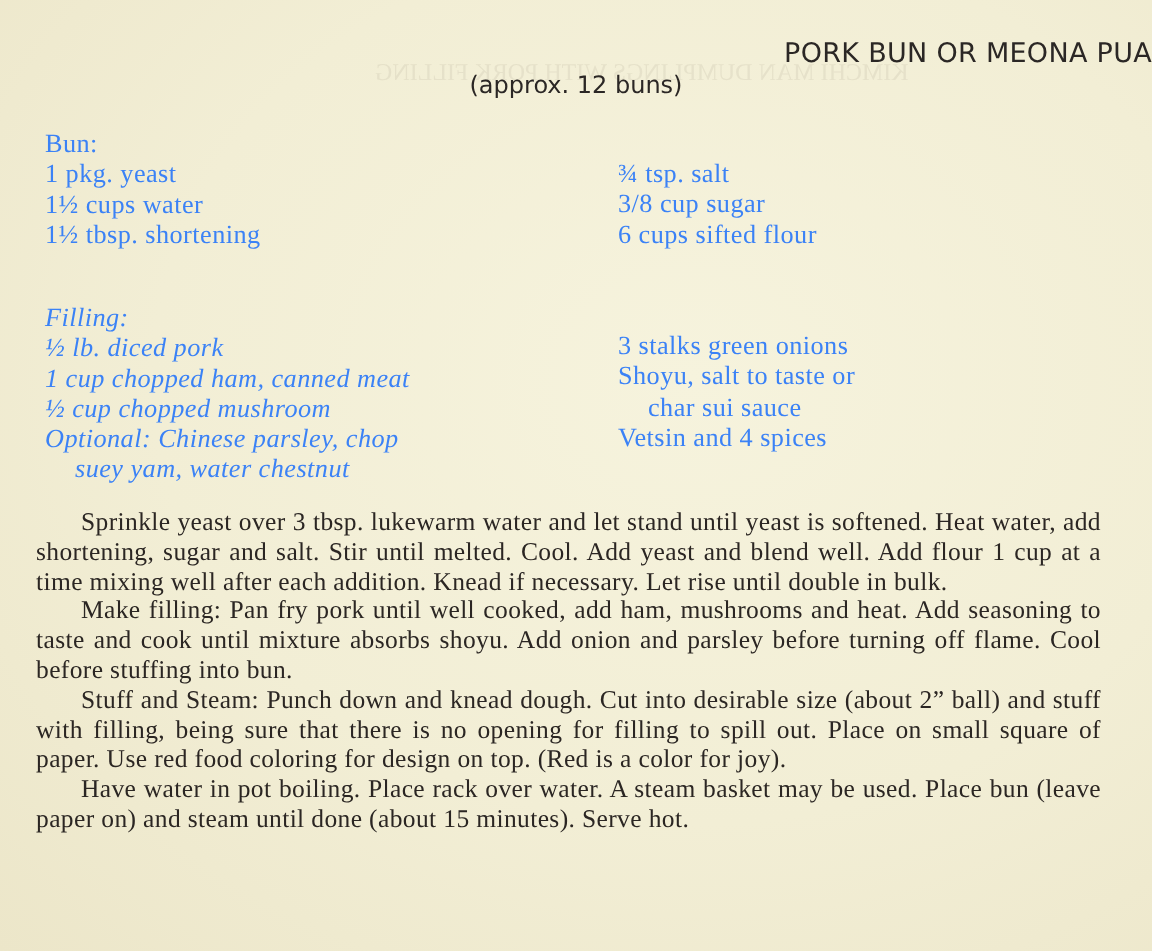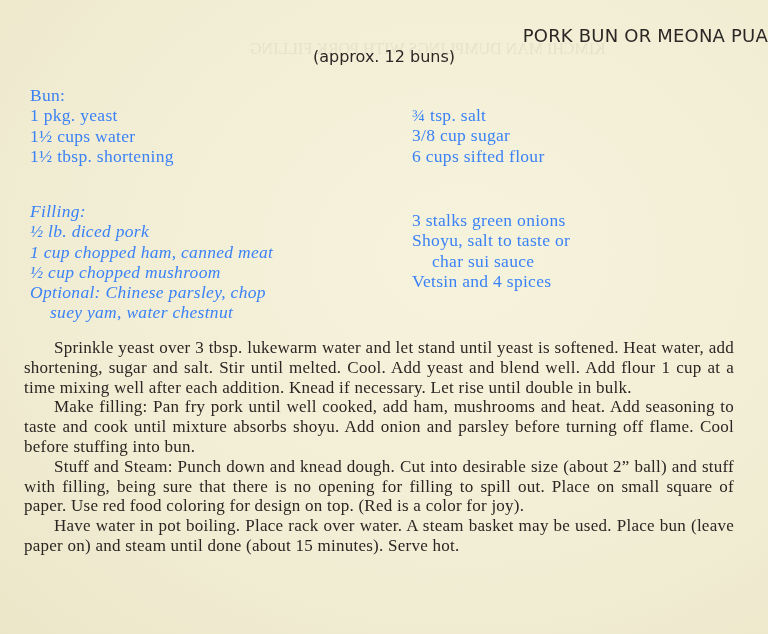--- a/index.html
+++ b/index.html
@@ -20,21 +20,21 @@
     font-family:"DejaVu Sans", sans-serif; font-size:16px; color:#2b2725; line-height:18px;
   }
   .serif {
     font-family:"Liberation Serif", serif; font-size:17.5px; line-height:20.3px;
     color:#3b82f6; letter-spacing:0.3px;
   }
   .col { position:absolute; white-space:nowrap; }
   .bun-left { top:85px; left:30px; }
   .bun-right { top:105px; left:412px; }
   .fill-left { top:201px; left:30px;font-style:italic; }
-  .fill-right { top:210px; left:412px; }
+  .fill-right { top:220px; left:412px; }
   .indent { padding-left:20px; }
   .para-block {
     position:absolute; top:338px; left:24px; width:710px;
     font-family:"Liberation Serif", serif; font-size:17px; line-height:19.8px;
     color:#2b2623; text-align:justify; letter-spacing:0.25px;
   }
   .para-block p { margin:0; text-indent:30px; }
   .ghost {
     position:absolute; color:rgba(120,110,90,0.10);
     font-family:"Liberation Serif", serif; font-size:16px; white-space:nowrap;

